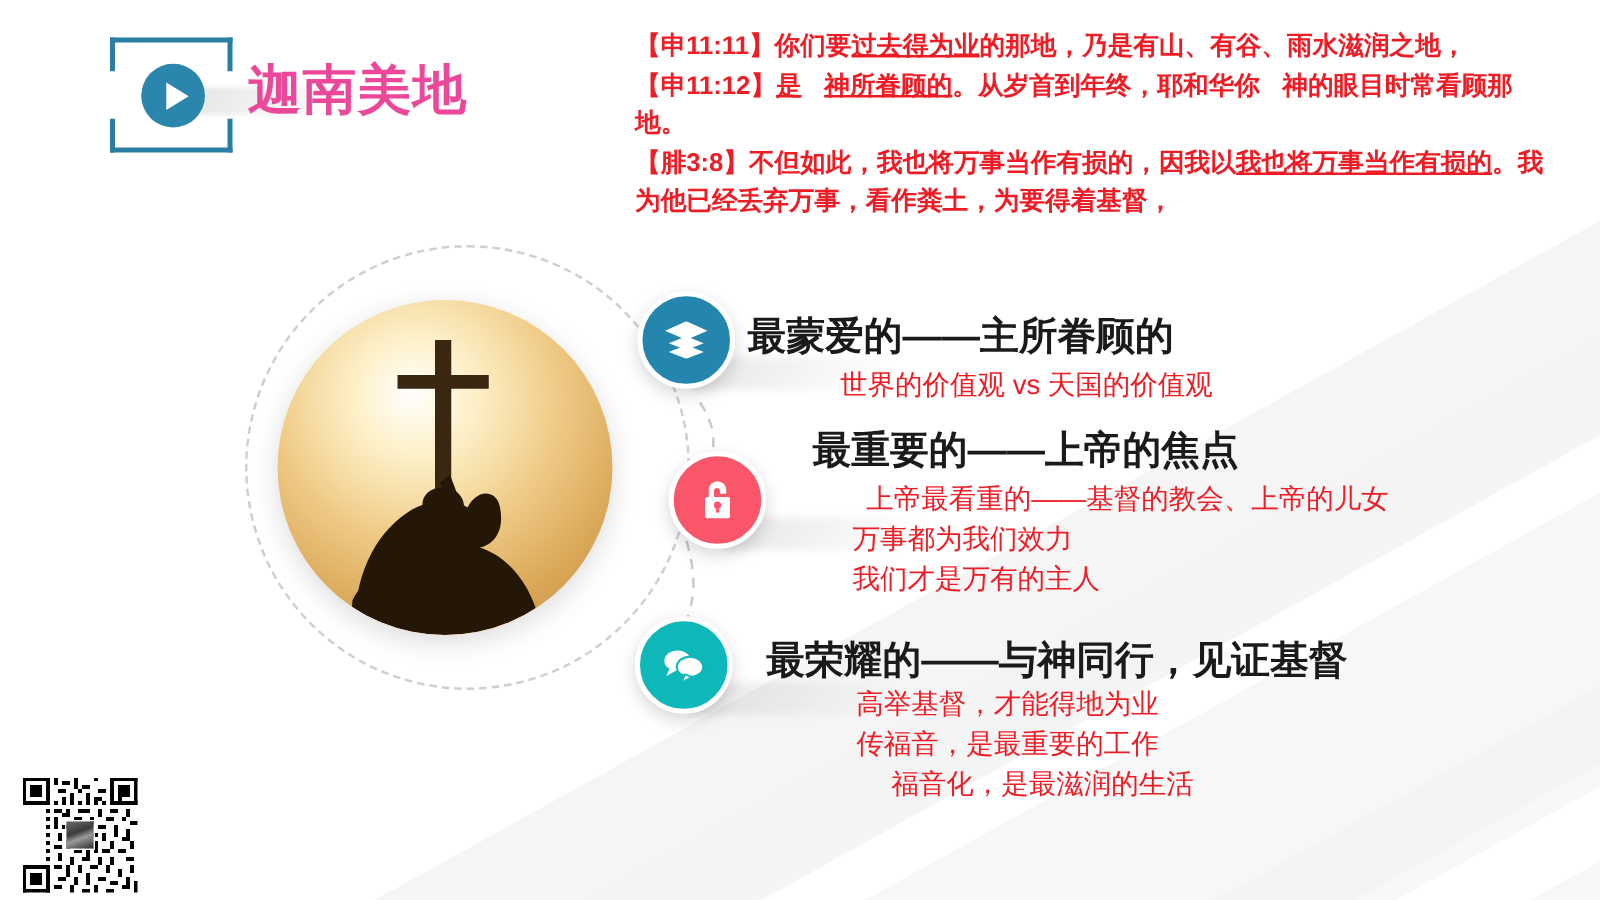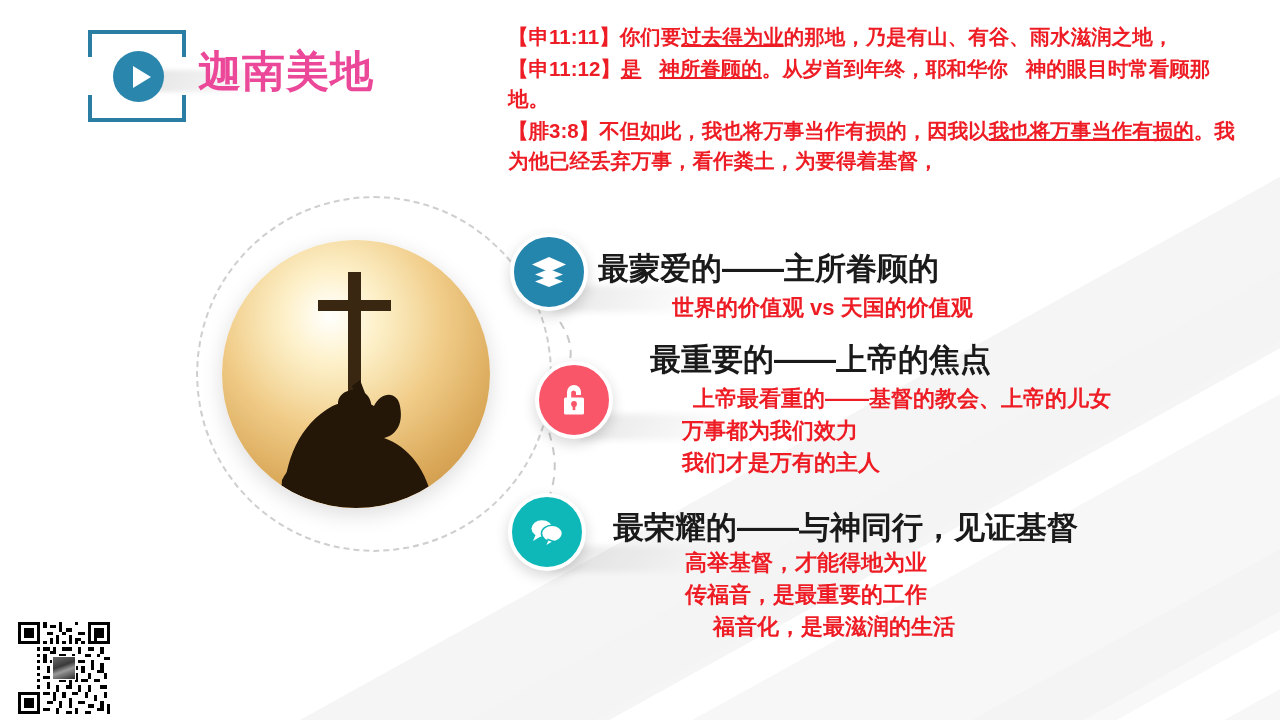--- a/index.html
+++ b/index.html
@@ -183,21 +183,21 @@
   .block { position: absolute; }
   .block .heading {
     font-size: 31px;
     font-weight: 700;
     color: #1a1a1a;
     white-space: nowrap;
     line-height: 38px;
   }
   .block .sub {
     font-size: 22px;
-    font-weight: 700;
+    font-weight: 400;
     color: #ee1c24;
     white-space: nowrap;
     line-height: 32px;
   }
 
   
   .qr {
     position: absolute;
     left: 18px;
     top: 622px;

